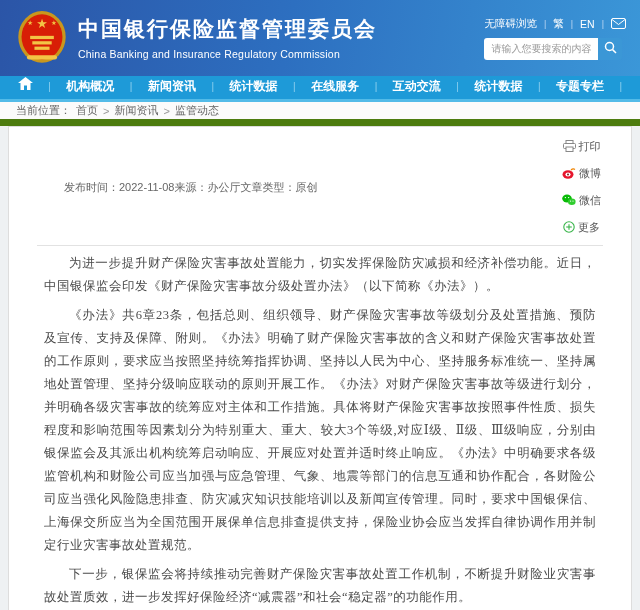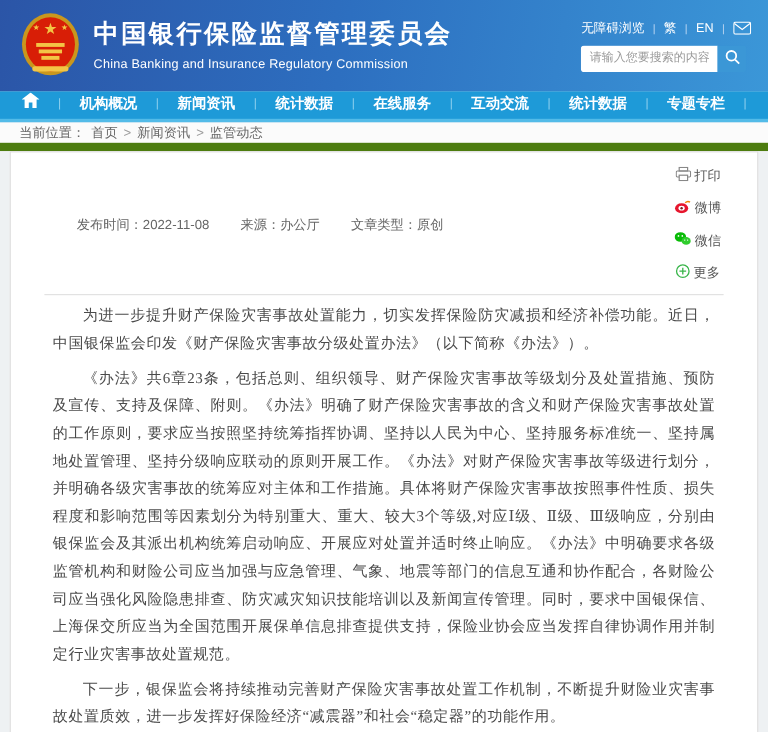--- a/index.html
+++ b/index.html
@@ -60,21 +60,21 @@
   
   .content-wrap{padding:0 8px;background:#eef1f3;}
   .content-box{
     background:#fff;border:1px solid #ddd;min-height:477px;
     padding:12px 0 14px 0;
   }
   .meta-row{
     display:flex;align-items:center;justify-content:space-between;
     padding:0 30px 0 55px;font-size:11px;color:#666;
   }
-  .meta-left{display:flex;gap:26px;white-space:nowrap;}
+  .meta-left{display:flex;white-space:nowrap;}
   .meta-actions{display:flex;align-items:center;gap:12px;flex-direction:column;}
   .action{display:flex;align-items:center;gap:3px;cursor:pointer;color:#555;font-size:11px;white-space:nowrap;}
   .meta-divider{border:none;border-top:1px solid #e2e2e2;margin:10px 28px 0 28px;}
   .article-title{
     text-align:center;font-size:15.5px;font-weight:bold;color:#333;
     letter-spacing:1px;margin:17px 40px 14px 40px;line-height:1.5;
   }
   .article-body{padding:0 35px;}
   .article-body p{
     font-family:"Liberation Serif","DejaVu Serif",serif;

